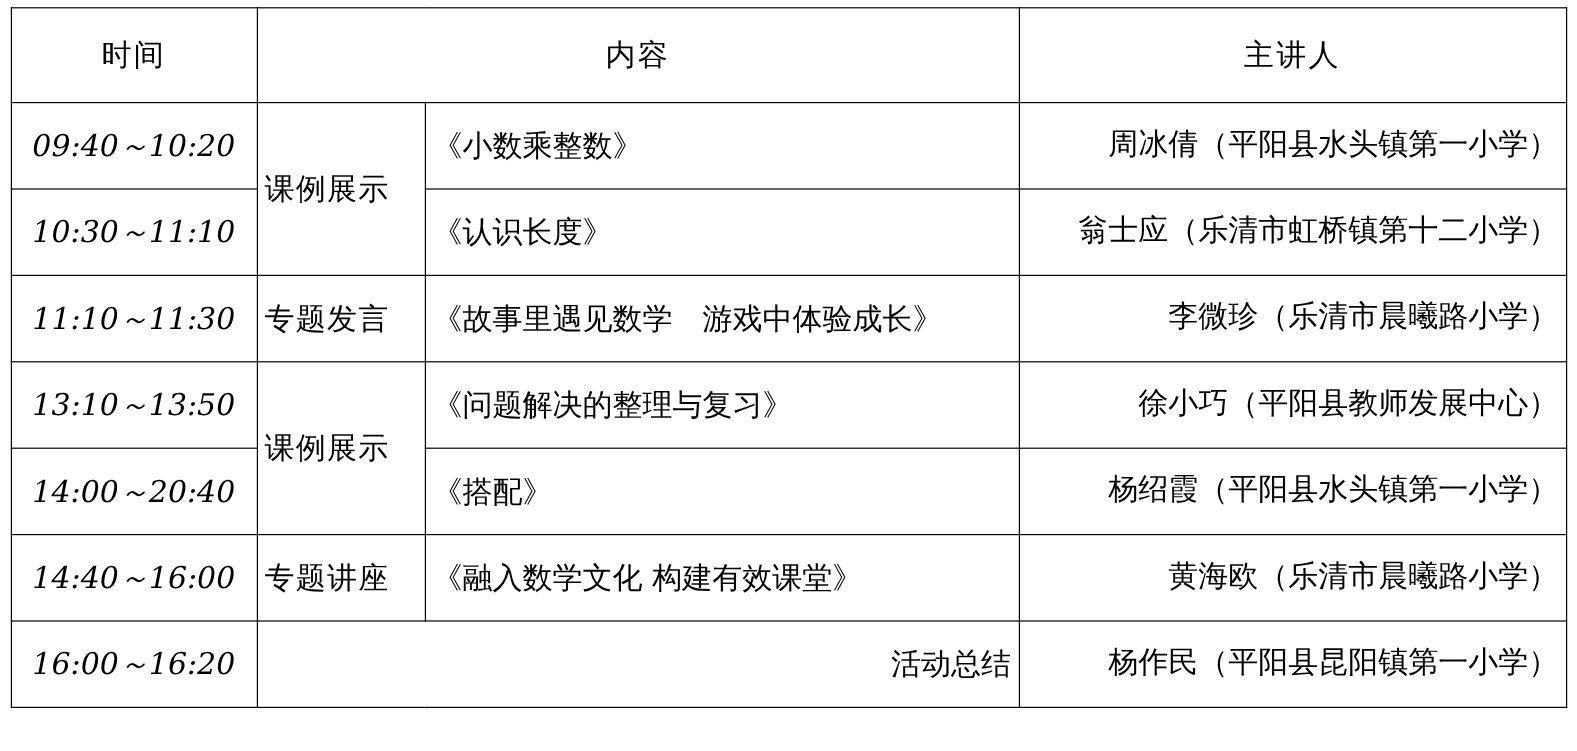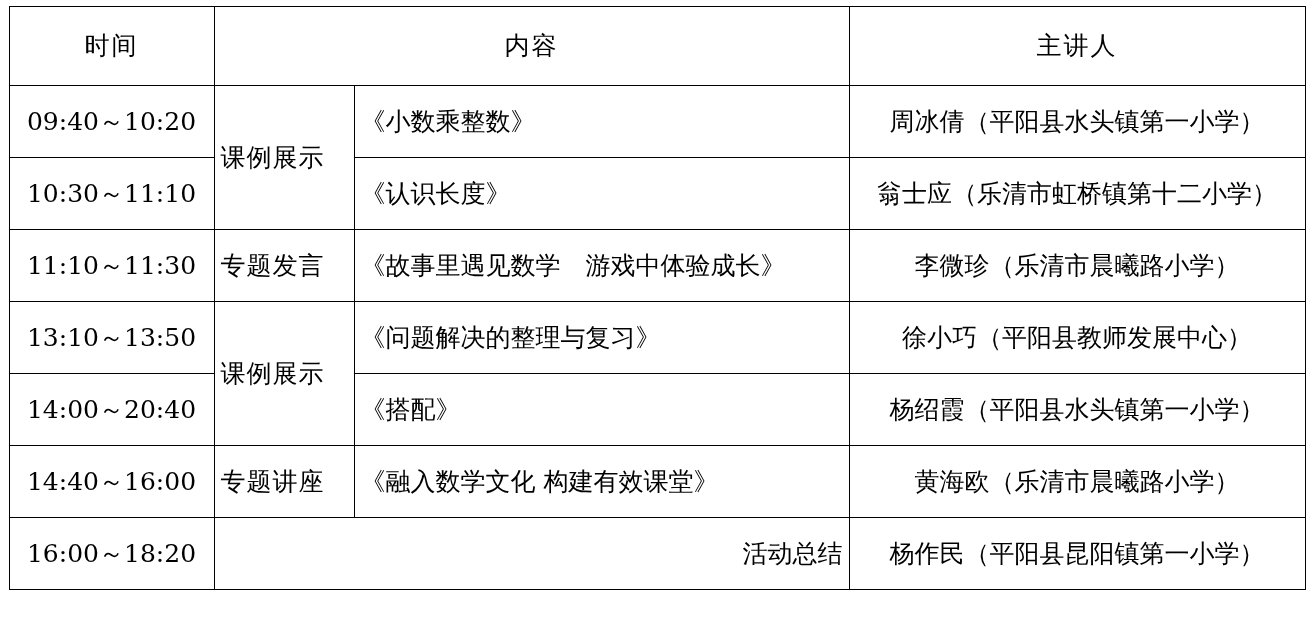--- a/index.html
+++ b/index.html
@@ -44,40 +44,42 @@
     text-align: center;
     height: 78px;
     font-size: 26px;
     letter-spacing: 2px;
   }
   .cell-time {
     text-align: center;
     height: 71px;
     font-size: 24px;
     letter-spacing: 0px;
+    font-style: italic;
   }
   .cell-type {
     text-align: left;
     font-size: 25px;
     letter-spacing: 1px;
   }
   .cell-content {
     text-align: left;
     padding-left: 14px;
     font-size: 25px;
     margin-left: 44px;
   }
   .cell-content.center {
     text-align: right;
     padding-left: 0;
   }
   .cell-speaker {
-    text-align: center;
+    text-align: right;
     padding-left: 12px;
     font-size: 25px;
+    font-family: Liberation Mono, monospace;
   }
 </style>
 </head>
 <body>
 
 <div class="sheet">
   <table class="schedule">
     <colgroup>
       <col class="c-time">
       <col class="c-type">
@@ -125,19 +127,19 @@
       </tr>
 
       <tr>
         <td class="cell-time">14:40～16:00</td>
         <td class="cell-type">专题讲座</td>
         <td class="cell-content">《融入数学文化  构建有效课堂》</td>
         <td class="cell-speaker">黄海欧（乐清市晨曦路小学）</td>
       </tr>
 
       <tr>
-        <td class="cell-time">16:00～18:20</td>
+        <td class="cell-time">16:00～16:20</td>
         <td class="cell-content center" colspan="2">活动总结</td>
         <td class="cell-speaker">杨作民（平阳县昆阳镇第一小学）</td>
       </tr>
     </tbody>
   </table>
 </div>
 
 </body></html>

